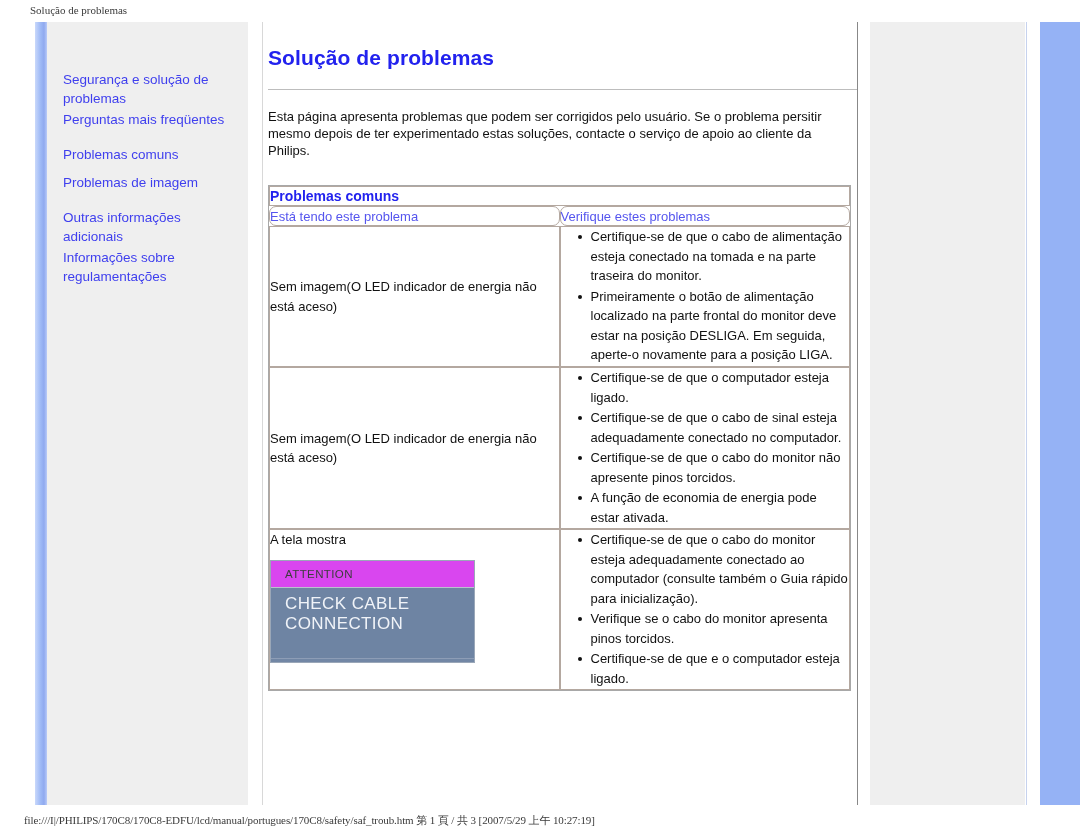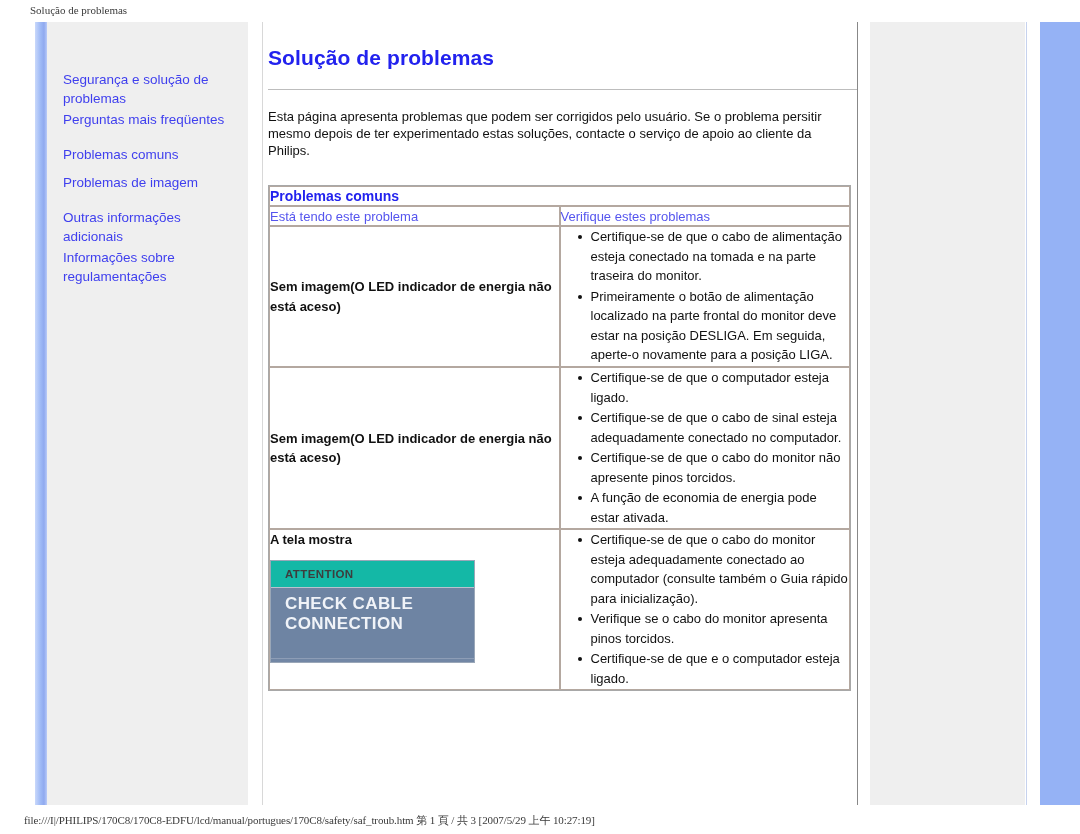--- a/index.html
+++ b/index.html
@@ -147,29 +147,29 @@
     border-left: 2px solid #b9b9b9;
   }
   .section-head-text {
     color: #2222ee;
     font-weight: bold;
     font-size: 14px;
   }
   td.col-head {
     padding: 8px 10px 8px 10px;
     border-left: 2px solid #9b8f88;
+    border-radius: 7px;
   }
   .col-head-text {
     color: #5555ee;
     font-size: 13px;
   }
   td.symptom {
     padding: 10px 10px 14px 12px;
     border-left: 2px solid #9b8f88;
-    font-weight: bold;
   }
   .symptom-text {
     font-size: 13px;
     line-height: 19.5px;
     color: #111111;
   }
   td.checks {
     padding: 8px 10px 10px 0;
     border-left: 2px solid #9b8f88;
   }
@@ -201,21 +201,21 @@
   td.symptom.mid { vertical-align: middle; }
 
   
   .monitor {
     margin-top: 10px;
     width: 205px;
     border: 1px solid #9aa7b8;
     box-sizing: border-box;
   }
   .monitor-title {
-    background: #14b8a6;
+    background: #d946ef;
     color: #3d3d3d;
     font-size: 11.5px;
     padding: 7px 0 7px 14px;
     letter-spacing: 0.4px;
     border-bottom: 1px solid #b9c2ce;
   }
   .monitor-body {
     background: #6e84a3;
     height: 70px;
     position: relative;

